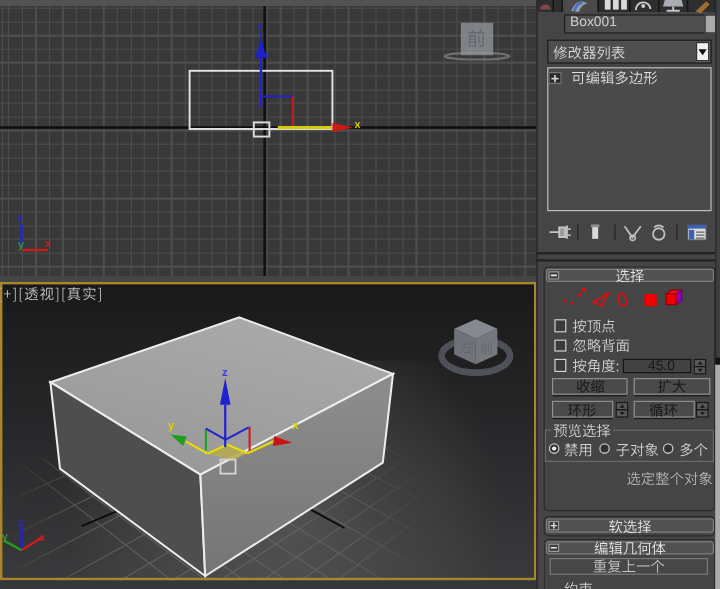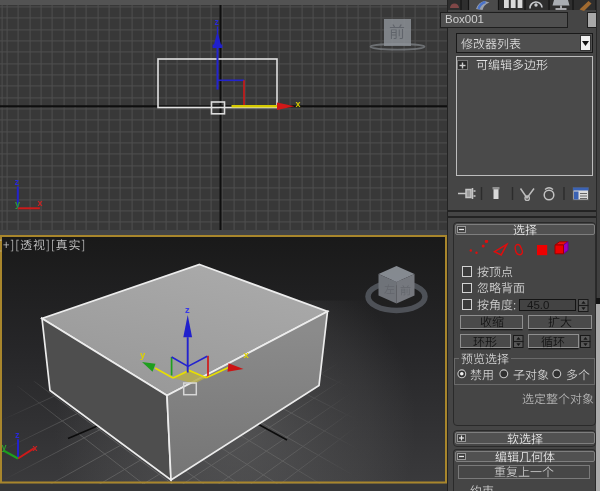--- a/index.html
+++ b/index.html
@@ -189,21 +189,21 @@
         <rect x="69.6" y="0" width="4.8" height="8"></rect>
   </g>
   <path d="M82 8.5 a6 6 0 0 1 12 -1" fill="none" stroke="#c8cacd" stroke-width="1.6"></path>
   <circle cx="88" cy="5" r="1.7" fill="#c8cacd"></circle>
   <path d="M106 0 L120 0 L121.5 5.5 L104.5 5.5 Z" fill="#b8bcc2" opacity="0.9"></path>
   <line x1="113" y1="5.5" x2="113" y2="8.5" stroke="#c2c4c8" stroke-width="1.6"></line>
       <line x1="107.5" y1="9" x2="118.5" y2="9" stroke="#c2c4c8" stroke-width="1.6"></line>
   <path d="M131.5 9.5 L140.5 1 l3 2.5 L136 11 Z" fill="#a06a30"></path>
 </svg>
 
-<div class="abs" style="left:440px;top:12px;width:128px;height:16px;background:#4f4f4f;border:1.5px solid #1e1e1e;color:#cfcfcf;font-size:11.5px;line-height:13.5px;padding-left:4px">Box001</div>
+<div class="abs" style="left:470px;top:12px;width:128px;height:16px;background:#4f4f4f;border:1.5px solid #1e1e1e;color:#cfcfcf;font-size:11.5px;line-height:13.5px;padding-left:4px">Box001</div>
 <div class="abs" style="left:586.5px;top:12px;width:13.5px;height:16px;background:#a9a9a9;border:1.5px solid #1e1e1e"></div>
 
 <div class="abs" style="left:455.5px;top:33px;width:137px;height:20px;background:#4f4f4f;border:1.8px solid #191919"></div>
 <div class="abs" style="left:579.5px;top:34.8px;width:11.5px;height:16.5px;background:#f0f0f0;border:1px solid #333"></div>
 <svg class="abs" style="left:580px;top:35px" width="11" height="16">
       <polygon points="2,6 9,6 5.5,11" fill="#111"></polygon>
     </svg>
 <svg style="position:absolute;left:460.5px;top:38px;overflow:visible" width="62" height="17" fill="#dcdcdc">
       <path transform="translate(0.0,10.3) scale(0.012000,-0.012000)" d="M699 386C645 332 543 284 452 256C466 246 482 229 491 216C586 248 690 301 751 364ZM794 286C726 214 594 156 467 127C480 114 494 95 503 82C637 118 771 181 846 264ZM892 178C801 74 616 9 412 -21C426 -36 441 -59 447 -75C661 -38 851 35 950 153ZM307 560V78H365V560ZM549 671H840C805 612 753 563 692 523C627 567 579 619 548 670ZM566 839C524 730 451 626 370 557C385 548 410 528 421 517C454 547 486 583 515 623C545 578 586 533 639 493C558 450 464 421 370 404C382 391 396 367 402 352C503 373 604 407 691 457C757 415 838 380 932 358C940 374 957 399 970 412C883 429 808 457 745 491C823 547 887 619 926 711L888 731L876 728H583C600 759 616 791 629 823ZM239 832C190 676 109 521 21 420C33 403 51 368 57 353C92 394 125 442 157 495V-78H221V615C252 679 279 747 301 815Z"></path>
       <path transform="translate(12.0,10.3) scale(0.012000,-0.012000)" d="M597 590H811C789 453 756 339 705 244C654 341 617 455 593 578ZM598 838C565 670 508 506 425 402C440 391 467 366 478 355C505 392 530 435 553 483C581 370 617 268 666 181C605 95 523 28 414 -22C427 -36 448 -66 455 -82C560 -30 641 36 704 119C761 36 831 -30 918 -74C929 -56 949 -31 965 -18C875 24 802 92 744 178C811 288 853 423 881 590H950V652H618C636 708 651 767 664 827ZM78 767V701H363V481H92V98C92 62 75 49 61 43C73 25 84 -7 88 -27C110 -8 146 9 437 121C434 136 429 164 429 184L159 87V415H430V767Z"></path>
@@ -299,21 +299,21 @@
       <path transform="translate(24.0,10.3) scale(0.012000,-0.012000)" d="M740 383V292H269V383ZM202 436V-78H269V95H740V-1C740 -15 735 -20 718 -21C702 -21 645 -21 585 -19C594 -36 604 -61 607 -79C687 -79 738 -79 768 -69C798 -59 808 -40 808 -2V436ZM269 241H740V146H269ZM334 839V749H80V694H334V599C228 582 126 564 54 553L65 495L334 546V471H401V839ZM553 838V571C553 498 576 480 669 480C687 480 823 480 844 480C915 480 935 505 943 601C924 605 898 615 883 625C879 550 872 539 838 539C809 539 695 539 675 539C628 539 620 543 620 571V654C717 677 825 709 901 744L854 792C798 763 706 733 620 708V838Z"></path>
       <path transform="translate(36.0,10.3) scale(0.012000,-0.012000)" d="M384 337H606V218H384ZM384 393V511H606V393ZM384 162H606V38H384ZM60 770V706H450C442 663 430 614 419 574H106V-79H171V-25H826V-79H894V574H487C501 614 515 662 528 706H943V770ZM171 38V511H322V38ZM826 38H668V511H826Z"></path>
     </svg>
     <div class="abs" style="left:461.9px;top:299.3px;width:10.5px;height:10.5px;background:#3a3a3a;border:1.2px solid #d2d2d2"></div>
     <svg style="position:absolute;left:477px;top:298.9px;overflow:visible" width="41" height="17" fill="#d2d2d2">
       <path transform="translate(0.0,10.3) scale(0.012000,-0.012000)" d="M775 383C758 284 725 207 674 146C618 177 561 207 508 234C531 278 555 329 579 383ZM419 212C485 180 558 140 628 100C562 43 473 5 359 -21C371 -35 387 -64 393 -79C517 -46 613 -1 686 66C773 13 852 -39 903 -81L951 -29C898 13 818 63 732 114C788 183 825 270 847 383H958V444H604C625 496 644 548 658 596L590 607C576 556 556 500 533 444H356V383H507C478 319 447 258 419 212ZM383 708V516H447V648H879V518H944V708H707C697 748 679 801 662 843L596 829C610 792 625 746 634 708ZM180 838V635H43V572H180V316L32 272L48 207L180 249V1C180 -13 175 -18 162 -18C149 -18 107 -18 61 -17C70 -35 80 -62 81 -78C147 -79 187 -77 211 -66C236 -56 246 -37 246 2V270L377 313L367 373L246 336V572H356V635H246V838Z"></path>
       <path transform="translate(12.0,10.3) scale(0.012000,-0.012000)" d="M260 545H489V412H260ZM260 606H256C289 641 318 677 344 713H632C609 676 578 636 548 606ZM804 545V412H556V545ZM343 841C292 740 194 616 58 524C75 514 97 492 108 476C138 497 166 520 192 543V358C192 233 178 75 67 -38C81 -47 107 -72 117 -86C185 -18 221 68 240 155H489V-57H556V155H804V13C804 -3 798 -8 781 -9C764 -9 703 -10 638 -8C648 -26 659 -56 662 -75C746 -75 800 -74 831 -63C862 -51 872 -30 872 12V606H626C665 648 703 698 729 743L683 774L673 771H384L417 827ZM260 353H489V215H251C258 263 260 310 260 353ZM804 353V215H556V353Z"></path>
       <path transform="translate(24.0,10.3) scale(0.012000,-0.012000)" d="M386 647V556H221V500H386V332H770V500H935V556H770V647H705V556H450V647ZM705 500V387H450V500ZM764 208C719 152 654 109 578 75C504 110 443 154 401 208ZM236 264V208H372L337 194C379 135 436 86 504 47C407 14 297 -5 188 -15C199 -31 211 -56 216 -72C342 -58 466 -32 574 11C675 -34 793 -63 921 -78C929 -61 946 -35 960 -20C847 -9 741 12 649 45C740 93 815 158 862 244L820 267L808 264ZM475 827C490 800 506 766 518 737H129V463C129 315 121 103 39 -48C56 -53 86 -68 99 -78C183 78 195 306 195 464V673H947V737H594C582 769 561 810 542 843Z"></path>
       <path transform="translate(36.0,10.3) scale(0.012000,-0.012000)" d="M135 395C168 395 196 420 196 459C196 499 168 525 135 525C101 525 73 499 73 459C73 420 101 395 135 395ZM135 -13C168 -13 196 13 196 51C196 91 168 117 135 117C101 117 73 91 73 51C73 13 101 -13 135 -13Z"></path>
     </svg>
-<div class="abs" style="left:519px;top:298.8px;width:57px;height:12.6px;background:#434343;border:1.2px solid #141414;color:#161616;font-size:11.5px;line-height:10.5px;padding-left:7px">45.0</div>
+<div class="abs" style="left:519px;top:298.8px;width:57px;height:12.6px;background:#434343;border:1.2px solid #141414;color:#161616;font-size:11.5px;line-height:10.5px;padding-left:20px">45.0</div>
 <svg class="abs" style="left:577.8px;top:298.8px" width="12.5" height="15">
 <rect x="0.5" y="0.5" width="9.5" height="5.9" fill="#585858" stroke="#191919" stroke-width="1"></rect>
 <rect x="0.5" y="6.6" width="9.5" height="5.9" fill="#585858" stroke="#191919" stroke-width="1"></rect>
 <polygon points="3.35,4.7 7.65,4.7 5.5,2.0999999999999996" fill="#181818"></polygon>
 <polygon points="3.35,8.3 7.65,8.3 5.5,10.9" fill="#181818"></polygon>
 </svg>
     <div class="abs" style="left:460px;top:315px;width:63px;height:14px;background:#4a4a4a;border:1px solid #8f8f8f;box-shadow:0 1.8px 0 -0.5px #1a1a1a"></div>
     <svg style="position:absolute;left:479.5px;top:316.3px;overflow:visible" width="26" height="17" fill="#161616">
       <path transform="translate(0.0,10.3) scale(0.012000,-0.012000)" d="M581 578H808C785 446 752 335 702 241C647 337 605 448 577 566ZM577 838C548 663 494 499 408 396C423 383 447 355 456 341C488 381 516 428 541 480C572 370 613 269 665 181C605 94 527 26 424 -24C438 -38 459 -65 468 -79C565 -26 642 40 703 122C761 39 831 -28 915 -74C925 -57 947 -33 962 -20C874 23 801 93 741 179C805 287 847 418 876 578H954V642H602C620 701 634 763 646 827ZM92 105C111 119 139 134 327 202V-79H393V824H327V267L164 213V727H98V233C98 194 77 175 63 166C74 151 87 121 92 105Z"></path>
       <path transform="translate(12.0,10.3) scale(0.012000,-0.012000)" d="M46 50 62 -13C145 18 252 60 355 99L344 156C233 115 122 74 46 50ZM63 424C77 431 100 437 214 450C173 383 135 329 119 309C90 272 69 246 49 244C56 227 66 198 69 184C86 196 115 205 317 255C315 269 313 293 314 310L161 276C231 366 300 476 359 587L305 617C288 581 269 544 249 509L131 498C190 586 248 698 293 807L233 834C193 713 120 582 98 548C76 514 60 490 42 486C50 469 60 438 63 424ZM560 404V-77H618V-29H859V-72H920V404H734L763 511H934V567H545V511H696C690 476 681 437 673 404ZM592 821C606 796 622 766 634 740H369V581H431V683H885V595H949V740H703C690 770 668 810 647 841ZM474 612C448 506 390 374 315 290C326 280 344 259 352 247C376 273 398 303 419 336V-78H478V447C501 497 520 549 534 597ZM618 165H859V26H618ZM618 220V349H859V220Z"></path>

